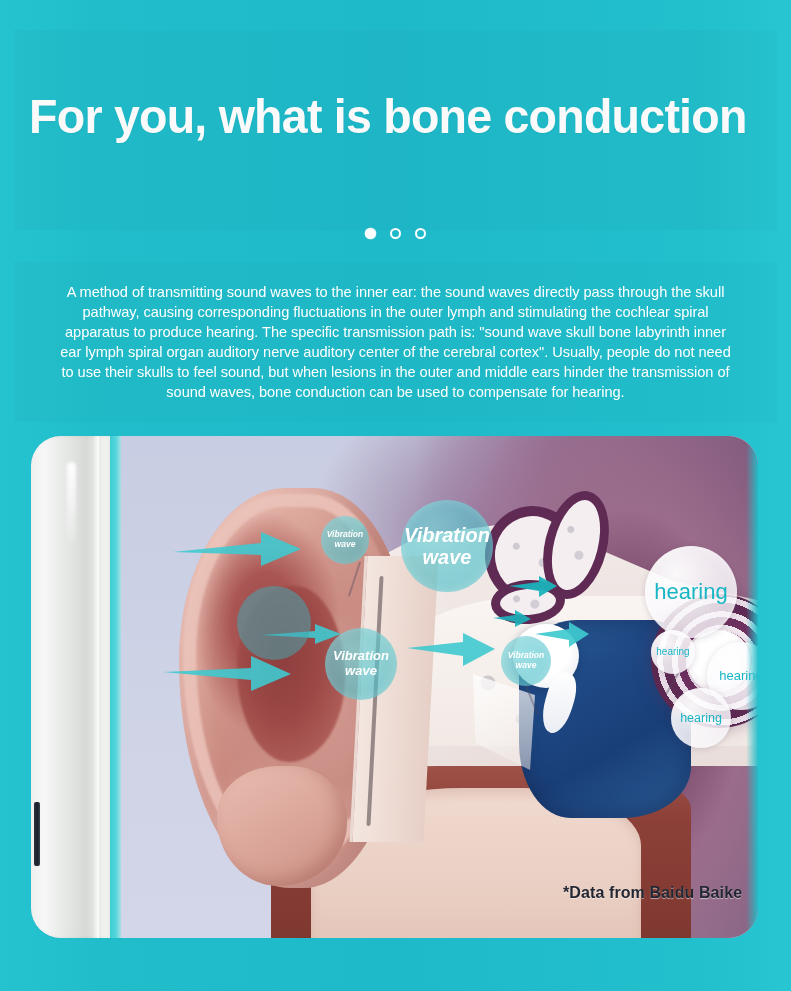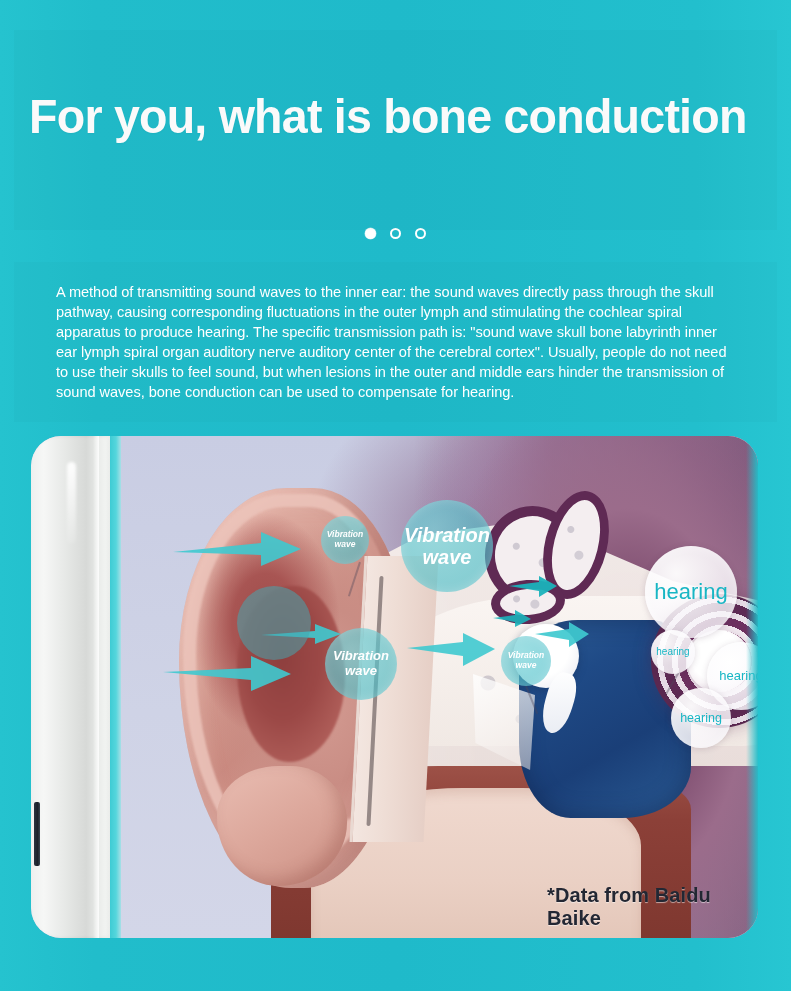--- a/index.html
+++ b/index.html
@@ -76,21 +76,21 @@
     box-shadow: 0 0 0 0.5px rgba(255,255,255,0.6);
   }
 
   
   .desc{
     position:absolute;
     left:56px; right:56px; top:282px;
     color:#ffffff;
     font-size:14.6px;
     line-height:20px;
-    text-align:left;
+    text-align:center;
     font-family:"Liberation Sans", sans-serif;
     letter-spacing:-0.05px;
   }
 
   
   .card{
     position:absolute;
     left:31px; top:436px;
     width:727px; height:502px;
     border-radius:30px;
@@ -396,23 +396,23 @@
   .stem{
     position:absolute;
     background: rgba(80,70,90,0.38);
     width:1.5px;
     transform-origin: top center;
   }
 
   
   .caption{
     position:absolute;
-    left:426px; top:448px;
+    left:442px; top:448px;
     color:#232733;
-    font-size:20px;
+    font-size:16px;
     font-weight:700;
     letter-spacing:0.1px;
     font-family:"Liberation Sans", sans-serif;
     text-shadow: 0 1px 1px rgba(255,255,255,0.55);
   }
 
   
   .card-right-strip{
     position:absolute;
     right:0; top:0; width:12px; height:100%;

